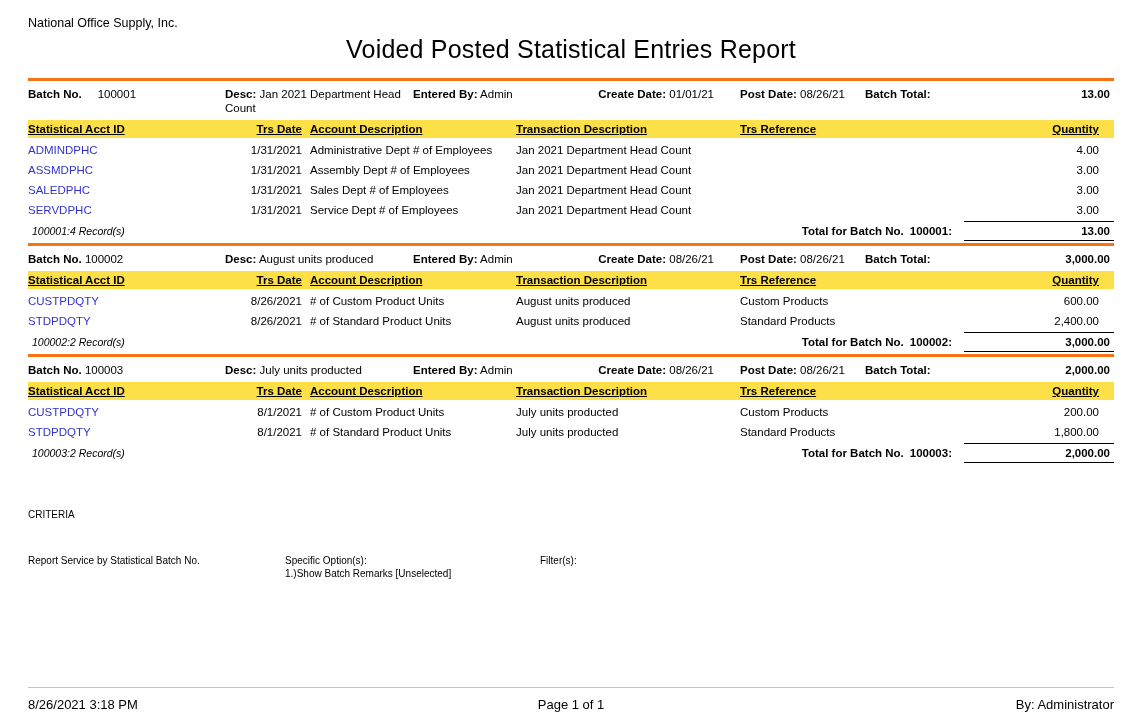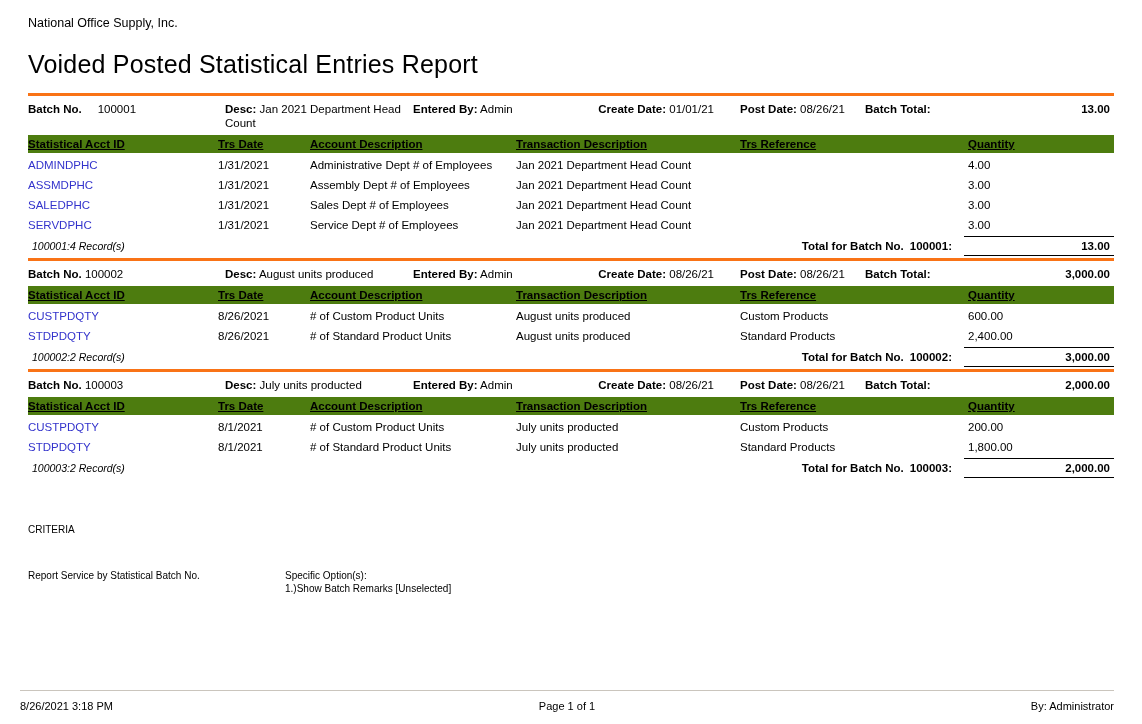--- a/index.html
+++ b/index.html
@@ -1,57 +1,57 @@
 <!DOCTYPE html>
 <html><head>
 <meta charset="utf-8">
 <style>
   html,body{margin:0;padding:0}
   body{width:1142px;height:724px;background:#fff;color:#000;
        font-family:"Liberation Sans","DejaVu Sans",sans-serif;overflow:hidden}
   .page{position:relative;height:100%;padding:16px 28px 0;box-sizing:border-box}
   .company{text-align:left;font-size:12.5px}
-  .title{font-size:25px;margin:20px 0 14px;letter-spacing:.2px}
+  .title{text-align:center;font-size:25px;margin:5px 0 14px;letter-spacing:.2px}
 
   .batch{border-top:3px solid #f97316}
   .bhdr{display:grid;grid-template-columns:197px 188px 152px 175px 125px 1fr;
         font-size:11.5px;line-height:14px;padding:6px 0 5px}
   .lbl{font-weight:700}
   .val{margin-left:4px}
   .gap-l{margin-left:16px}
   .bh-desc{padding-right:6px}
   .bh-create{text-align:right;padding-right:26px}
   .bh-total{display:flex;justify-content:space-between}
   .bh-total .amt{font-weight:700;padding-right:4px}
 
   .grid{display:grid;grid-template-columns:190px 84px 214px 224px 228px 1fr;
         font-size:11.5px;line-height:14px}
-  .colhead{background:#4d7c0f;font-weight:700;padding:2px 0;margin-bottom:2px}
+  .colhead{background:#fde047;font-weight:700;padding:2px 0;margin-bottom:2px}
   .colhead .hd{text-decoration:underline}
-  .c-right{text-align:left}
-  .c-qty{padding-right:0}
+  .c-right{text-align:right}
+  .c-qty{text-align:right;padding-right:15px}
   .c-pad{padding-left:8px;padding-right:10px}
   .c-sp{padding-right:10px}
   .trow{padding:3px 0}
   .acct-link{color:#3333cc;cursor:pointer}
 
   .bfoot{display:flex;align-items:center;font-size:11.5px;margin:1px 0 2px}
   .records{font-style:italic;font-size:10.5px;margin-left:4px;margin-right:auto}
   .total-lbl{font-weight:700}
   .total-no{font-weight:700;margin-left:6px;margin-right:12px}
   .total-box{width:150px;text-align:right;font-weight:700;
              border-top:1px solid #000;border-bottom:1px solid #000;
              padding:3px 4px 3px 0;box-sizing:border-box}
 
   .criteria{margin-top:46px;font-size:10px}
   .criteria-heading{margin-bottom:34px}
   .criteria-row{display:grid;grid-template-columns:257px 255px 1fr;line-height:13px}
 
-  .page-footer{position:absolute;left:20px;right:28px;bottom:12px;
-               border-top:1px solid #cac5bd;padding-top:9px;font-size:11px;
+  .page-footer{position:absolute;left:28px;right:28px;bottom:12px;
+               border-top:1px solid #cac5bd;padding-top:9px;font-size:13px;
                display:flex;justify-content:space-between}
   .pf-center{position:absolute;left:0;right:0;top:9px;text-align:center}
 </style>
 </head>
 <body>
 
 <div class="page">
 
   <div class="company">National Office Supply, Inc.</div>
   <div class="title">Voided Posted Statistical Entries Report</div>
@@ -258,20 +258,21 @@
   </section>
 
   <div class="criteria">
     <div class="criteria-heading">CRITERIA</div>
     <div class="criteria-row">
       <div>Report Service by Statistical Batch No.</div>
       <div>
         <div>Specific Option(s):</div>
         <div>1.)Show Batch Remarks [Unselected]</div>
       </div>
+      <div>Filter(s):</div>
     </div>
   </div>
 
   <div class="page-footer">
     <span>8/26/2021 3:18 PM</span>
     <span class="pf-center">Page 1 of 1</span>
     <span>By: Administrator</span>
   </div>
 
 </div>

